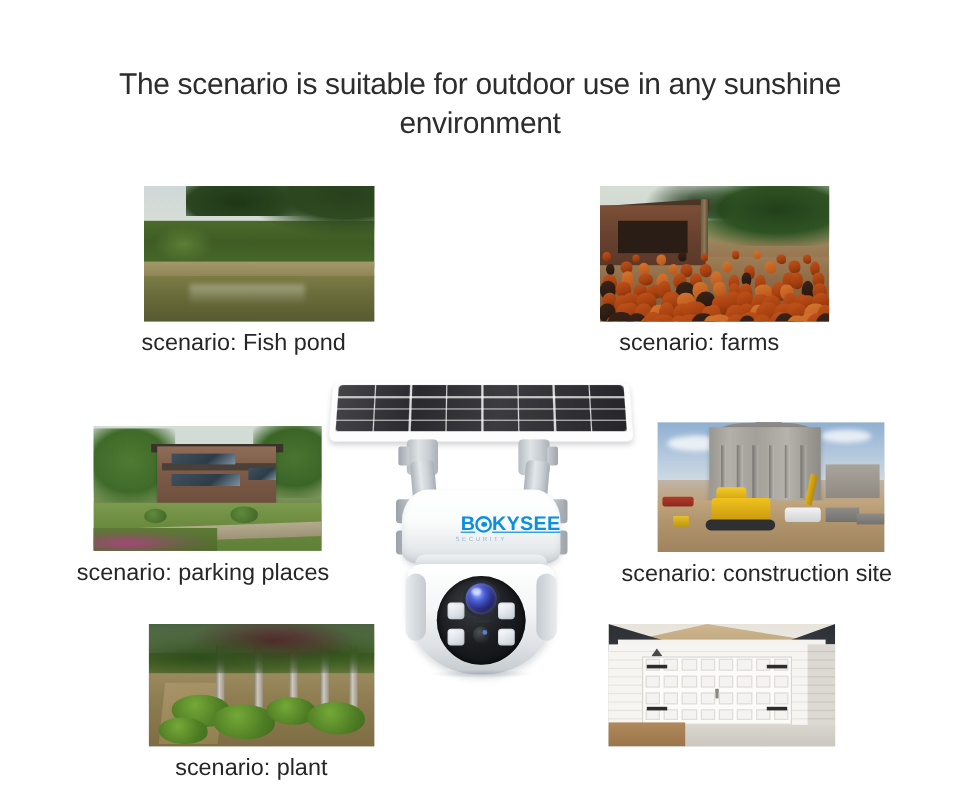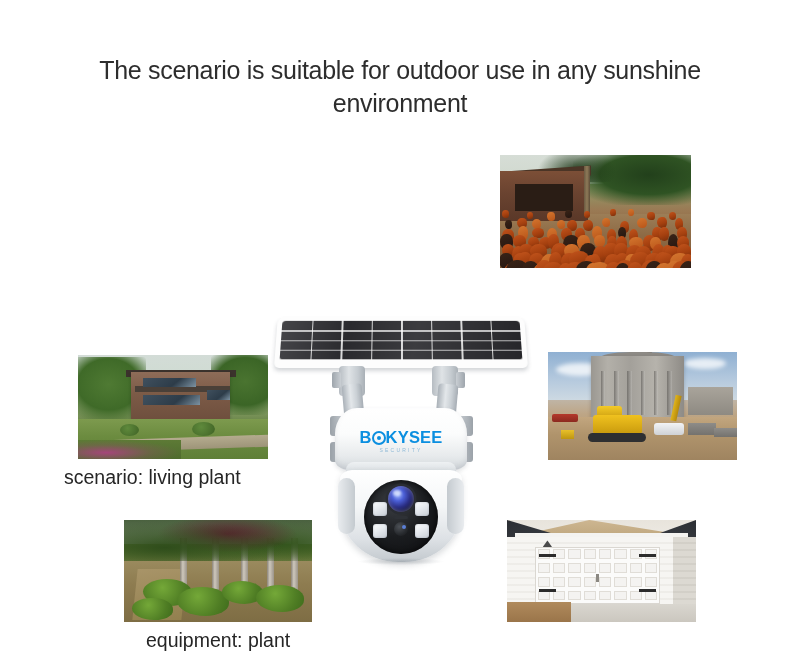--- a/index.html
+++ b/index.html
@@ -145,25 +145,26 @@
 
   
   .housing {
     position: absolute; left: 63px; top: 96px; width: 132px; height: 62px;
     background: linear-gradient(180deg,#ffffff 0%,#fbfcfc 42%,#e7eaec 78%,#d2d7db 100%);
     border-radius: 22px 22px 14px 14px / 26px 26px 10px 10px;
     box-shadow: inset 0 -3px 5px rgba(120,130,140,0.18), 0 2px 4px rgba(80,90,100,0.16);
   }
   .logo {
     position: absolute; left: 0; top: 20px; width: 132px;
-    text-align: center;
+    text-align: right;
     font-size: 16.5px; font-weight: bold;
     color: #0b8fe0;
     letter-spacing: 0.2px;
     white-space: nowrap;
+    text-decoration: underline;
   }
   .logo .aperture {
     display: inline-block; position: relative;
     width: 14px; height: 14px; vertical-align: -2px;
     border: 2.6px solid #0b8fe0; border-radius: 50%;
     margin: 0 0px;
   }
   .logo .aperture::after {
     content: ""; position: absolute; left: 3.1px; top: 3.1px;
     width: 4.4px; height: 4.4px; border-radius: 50%; background: #0b8fe0;
@@ -403,20 +404,33 @@
   .pk-lamp { position:absolute; left:19%; top:20%; width:9px; height:9px;
             background: #4a4a4a; clip-path: polygon(50% 0,100% 70%,50% 100%,0 70%); }
 </style>
 </head>
 <body>
 
 <div id="stage">
 
   <div class="page-subtitle">The scenario is suitable for outdoor use in any sunshine environment</div>
 
+  <div class="card card-fishpond">
+    <div class="thumb">
+      <div class="scene sc-pond">
+        <div class="pond-sky"></div>
+        <div class="pond-bush"></div>
+        <div class="pond-bank"></div>
+        <div class="pond-water"></div>
+        <div class="pond-tree-top"></div>
+        <div class="pond-tree-top2"></div>
+      </div>
+    </div>
+    <div class="caption">scenario: Fish pond</div>
+  </div>
 
   <div class="card card-farms">
     <div class="thumb">
       <div class="scene sc-farms">
         <div class="farm-sky"></div>
         <div class="farm-trees"></div>
         <div class="farm-trees2"></div>
         <div class="farm-ground"></div>
         <div class="farm-barn-roof"></div>
         <div class="farm-barn"></div>
@@ -524,20 +538,21 @@
             <div class="ck" style="width: 16.3309px; height: 21.1042px; left: 66.4525%; top: 90.3237%;"></div>
             <div class="ck" style="width: 18.9122px; height: 20.9947px; left: 73.8997%; top: 88.0789%;"></div>
             <div class="ck dark" style="width: 17.9788px; height: 24.6143px; left: 76.0631%; top: 89.5322%;"></div>
             <div class="ck pale" style="width: 17.6223px; height: 21.0754px; left: 81.2274%; top: 92.0726%;"></div>
             <div class="ck pale" style="width: 17.2965px; height: 17.3043px; left: 86.9048%; top: 89.1879%;"></div>
             <div class="ck" style="width: 18.4779px; height: 21.2799px; left: 89.9228%; top: 88.3503%;"></div>
             <div class="ck dark" style="width: 18.3744px; height: 26.3279px; left: 93.6664%; top: 89.489%;"></div>
           </div>
       </div>
     </div>
+    <div class="caption">scenario: farms</div>
   </div>
 
   <div class="card card-living">
     <div class="thumb">
       <div class="scene sc-living">
         <div class="lv-sky"></div>
         <div class="lv-tree-l"></div>
         <div class="lv-tree-r"></div>
         <div class="lv-roof1"></div>
         <div class="lv-house"></div>
@@ -545,21 +560,21 @@
         <div class="lv-win lv-w1"></div>
         <div class="lv-win lv-w2"></div>
         <div class="lv-win lv-w3"></div>
         <div class="lv-lawn"></div>
         <div class="lv-path"></div>
         <div class="lv-shrub" style="left:60%;top:64%;width:12%;height:14%"></div>
         <div class="lv-shrub" style="left:22%;top:66%;width:10%;height:12%"></div>
         <div class="lv-flowers"></div>
       </div>
     </div>
-    <div class="caption">scenario: living plant</div>
+    <div class="caption">scenario: parking places</div>
   </div>
 
   <div class="card card-construction">
     <div class="thumb">
       <div class="scene sc-constr">
         <div class="cs-sky"></div>
         <div class="cs-cloud" style="left:4%;top:10%;width:26%;height:12%"></div>
         <div class="cs-cloud" style="right:6%;top:6%;width:22%;height:10%"></div>
         <div class="cs-tower"></div>
         <div class="cs-bldg-top"></div>
@@ -576,20 +591,21 @@
         <div class="cs-arm"></div>
         <div class="cs-excav-cab"></div>
         <div class="cs-excav-body"></div>
         <div class="cs-excav-track"></div>
         <div class="cs-van"></div>
         <div class="cs-slab" style="left:74%;top:66%;width:15%;height:11%"></div>
         <div class="cs-slab" style="left:88%;top:70%;width:12%;height:9%"></div>
         <div class="cs-bin"></div>
       </div>
     </div>
+    <div class="caption">scenario: construction site</div>
   </div>
 
   <div class="card card-plant">
     <div class="thumb">
       <div class="scene sc-plant">
         <div class="pl-sky"></div>
         <div class="pl-ground"></div>
         <div class="pl-furrow"></div>
         <div class="pl-post" style="left:30%"></div>
         <div class="pl-post" style="left:47%"></div>
@@ -597,21 +613,21 @@
         <div class="pl-post" style="left:76%"></div>
         <div class="pl-post" style="left:89%;height:66%"></div>
         <div class="pl-canopy"></div>
         <div class="pl-crop" style="left:10%;top:58%;width:26%;height:26%"></div>
         <div class="pl-crop" style="left:28%;top:66%;width:28%;height:28%"></div>
         <div class="pl-crop" style="left:52%;top:60%;width:22%;height:22%"></div>
         <div class="pl-crop" style="left:70%;top:64%;width:26%;height:26%"></div>
         <div class="pl-crop" style="left:4%;top:76%;width:22%;height:22%"></div>
       </div>
     </div>
-    <div class="caption">equipment: plant</div>
+    <div class="caption">scenario: plant</div>
   </div>
 
   <div class="card card-parking">
     <div class="thumb">
       <div class="scene sc-park">
         <div class="pk-gable"></div>
         <div class="pk-roof-l"></div>
         <div class="pk-roof-r"></div>
         <div class="pk-fascia"></div>
         <div class="pk-wall"></div>

